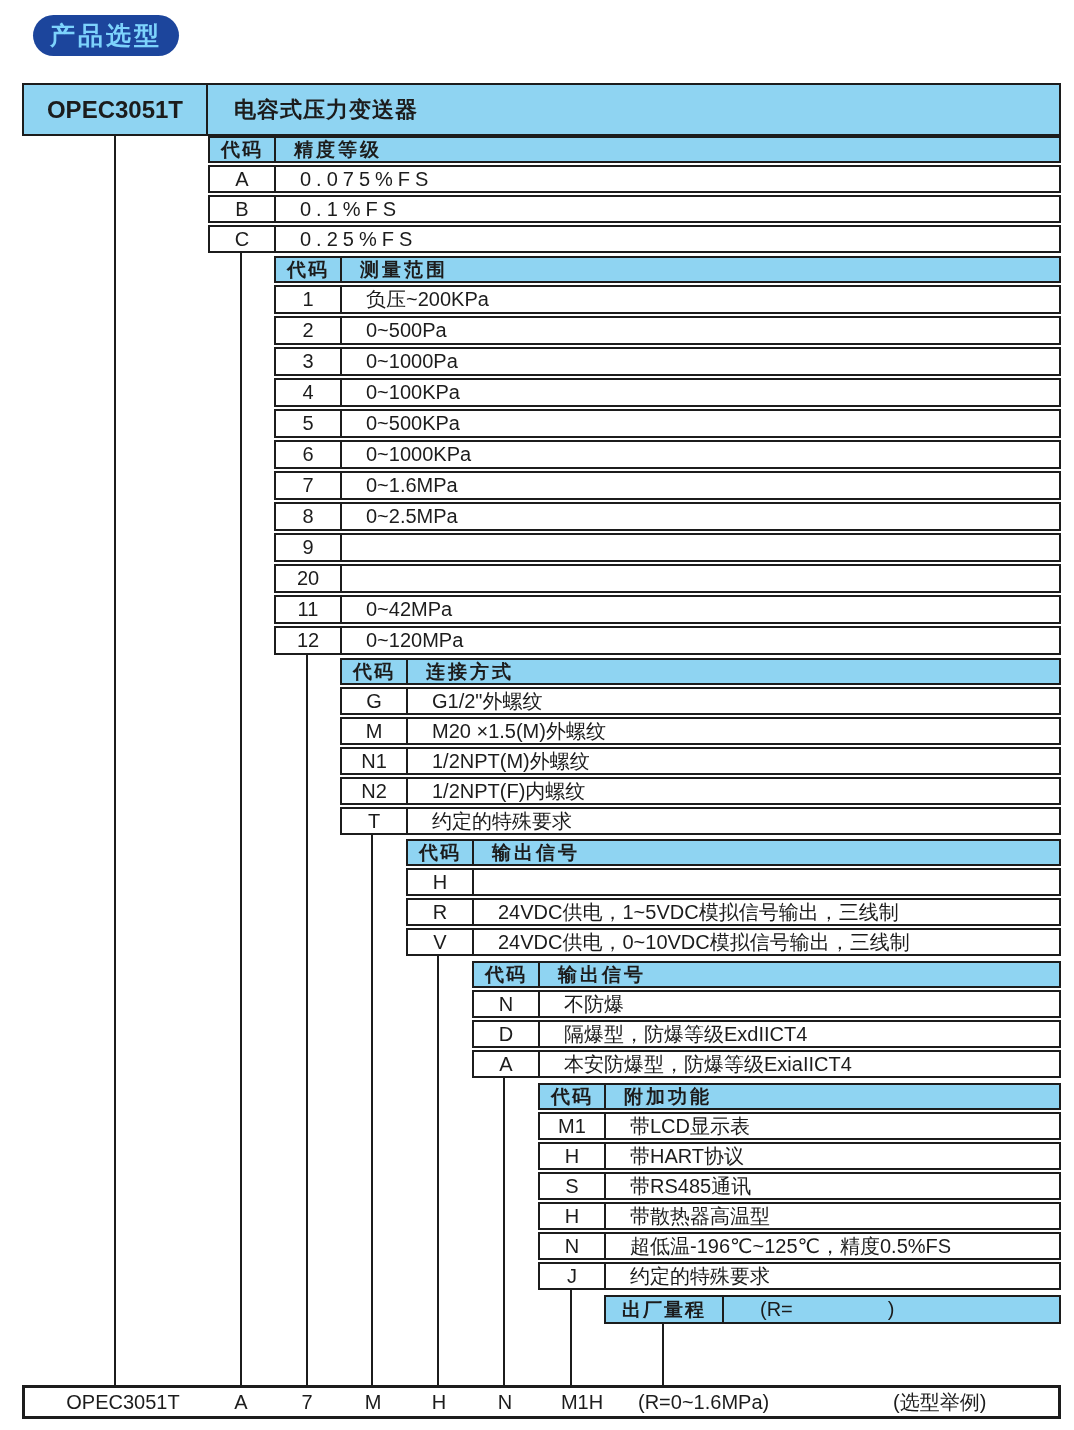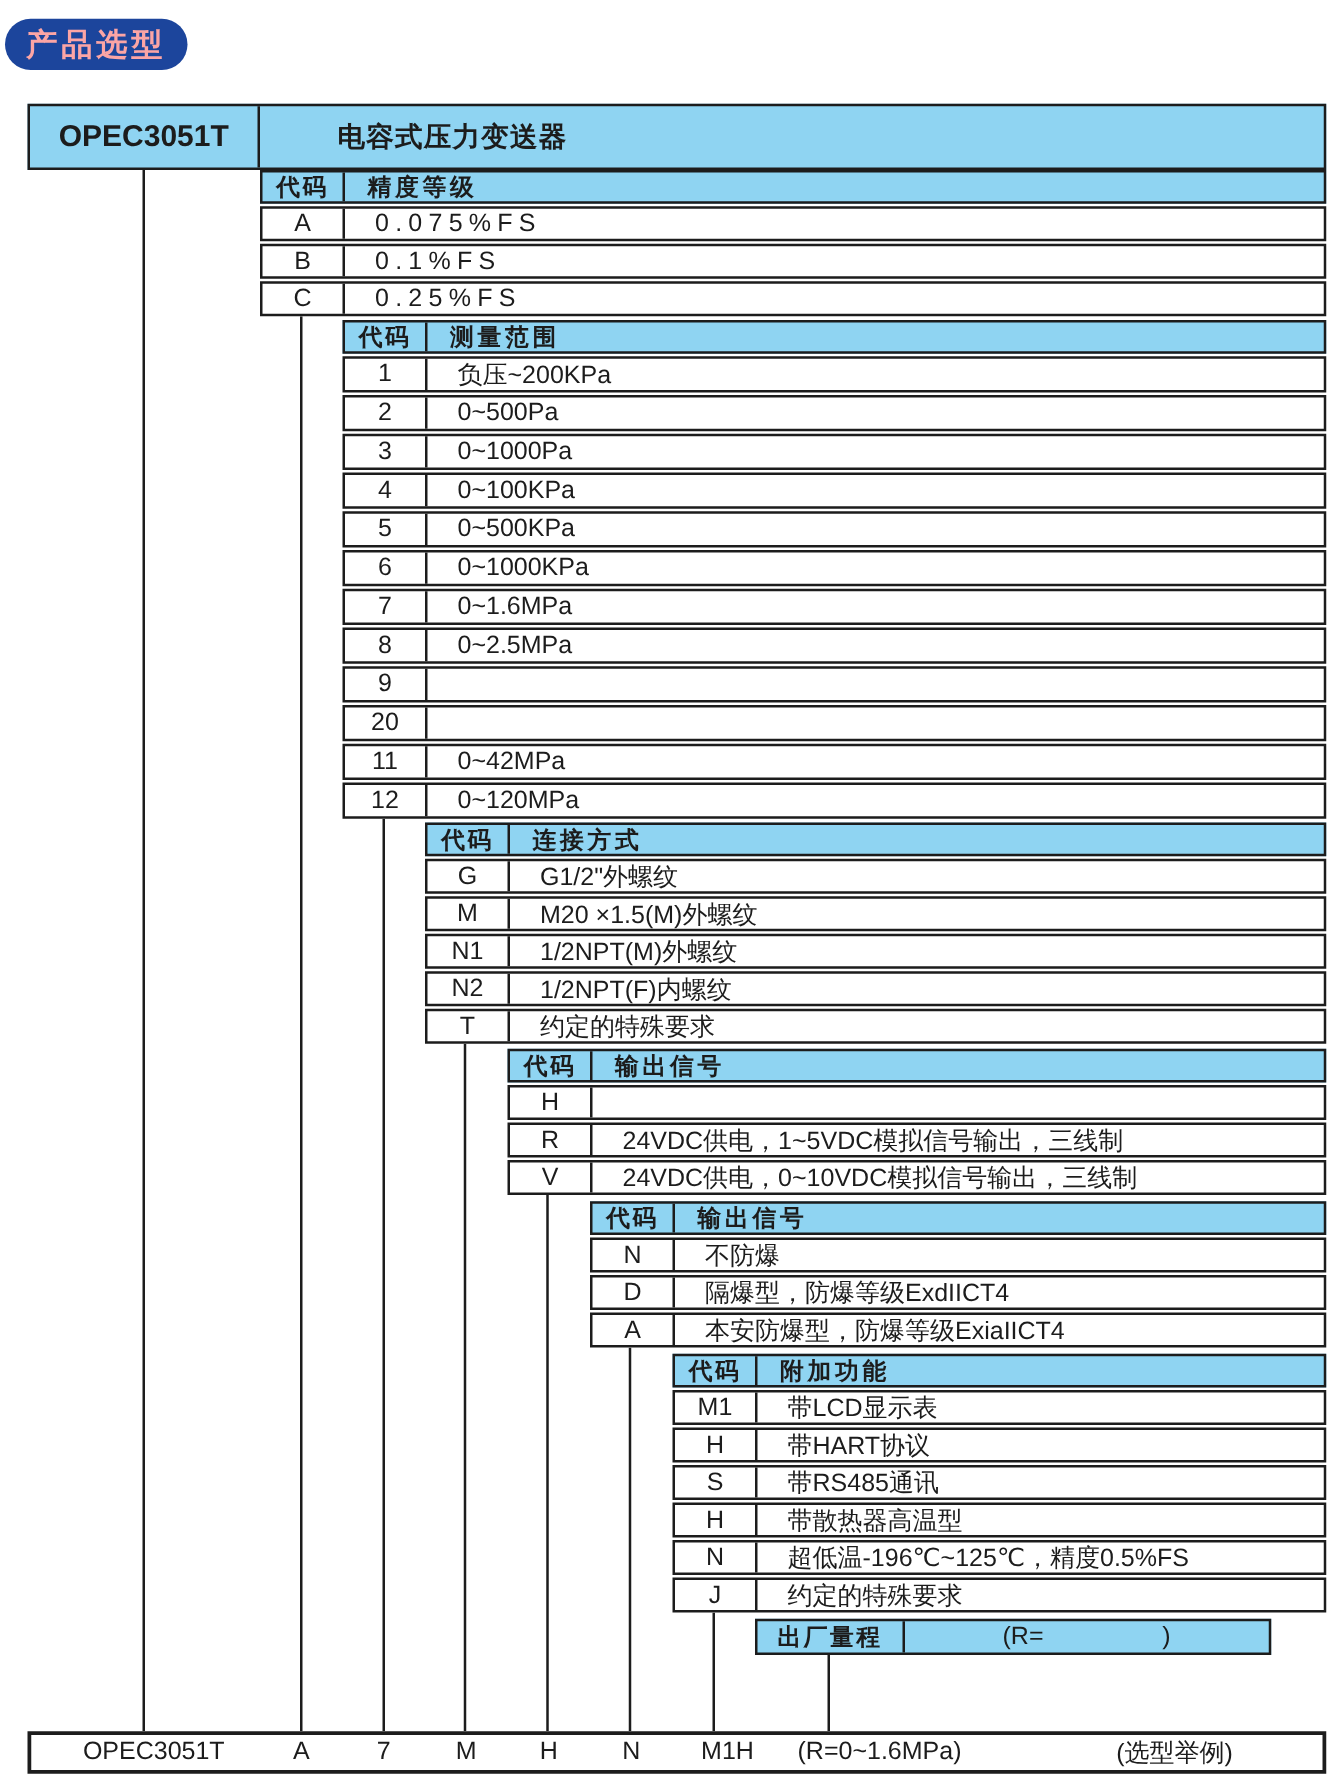--- a/index.html
+++ b/index.html
@@ -4,47 +4,47 @@
 <style>
   :root{
     --blue:#8fd4f2;
     --badge:#1c459c;
     --line:#1c1c1c;
   }
   html,body{margin:0;padding:0;background:#ffffff;}
   body{font-family:"Liberation Sans","DejaVu Sans",sans-serif;color:#1c1c1c;}
   .canvas{position:relative;width:1074px;height:1430px;background:#fff;overflow:hidden;}
 
-  .badge{position:absolute;left:4px;top:15px;width:146px;height:41px;background:var(--badge);
-    border-radius:21px;color:#fca5a5;font-weight:bold;font-size:25px;letter-spacing:3px;
+  .badge{position:absolute;left:33px;top:15px;width:146px;height:41px;background:var(--badge);
+    border-radius:21px;color:#7dd3fc;font-weight:bold;font-size:25px;letter-spacing:3px;
     display:flex;align-items:center;justify-content:center;}
 
   .main-header{position:absolute;left:22px;top:83px;width:1039px;height:53px;display:flex;
     background:var(--blue);border:2px solid var(--line);box-sizing:border-box;}
   .mh-model{flex:0 0 182px;border-right:2px solid var(--line);display:flex;align-items:center;
     justify-content:center;font-weight:bold;font-size:24px;}
-  .mh-name{flex:1;display:flex;align-items:center;padding-left:26px;font-weight:bold;font-size:22px;letter-spacing:1px;margin-left:36px;}
+  .mh-name{flex:1;display:flex;align-items:center;padding-left:26px;font-weight:bold;font-size:22px;letter-spacing:1px;}
 
   .section{position:absolute;}
   .srow{display:flex;height:28px;border:2px solid var(--line);background:#fff;
     box-sizing:border-box;margin-bottom:2px;}
   #s2 .srow{height:29px;}
   .srow.header{background:var(--blue);font-weight:bold;height:27px;}
   #s2 .srow.header{height:27px;}
   .code{flex:0 0 64px;border-right:2px solid var(--line);display:flex;align-items:center;
     justify-content:center;font-size:20px;}
   .val{flex:1;display:flex;align-items:center;padding-left:24px;font-size:20px;white-space:nowrap;text-align:center;}
   .header .code{font-size:19px;letter-spacing:2px;}
   .header .val{font-size:19px;letter-spacing:3px;padding-left:18px;}
   .spaced{letter-spacing:5px;}
 
   .vline{position:absolute;width:2px;background:var(--line);}
 
-  .fr-row{position:absolute;left:604px;top:1295px;width:413px;height:29px;display:flex;
-    background:var(--blue);border:2px solid var(--line);box-sizing:border-box;gap:42px;}
+  .fr-row{position:absolute;left:604px;top:1295px;width:457px;height:29px;display:flex;
+    background:var(--blue);border:2px solid var(--line);box-sizing:border-box;}
   .fr-label{flex:0 0 116px;border-right:2px solid var(--line);display:flex;align-items:center;
     justify-content:center;font-weight:bold;font-size:19px;letter-spacing:2px;}
   .fr-value{flex:1;display:flex;align-items:center;padding-left:36px;font-size:20px;}
   .fr-spacer{display:inline-block;width:95px;}
 
   .bottom-row{position:absolute;left:22px;top:1385px;width:1039px;height:34px;
     border:3px solid var(--line);box-sizing:border-box;background:#fff;}
   .bi{position:absolute;top:50%;transform:translate(-50%,-50%);font-size:20px;white-space:nowrap;}
   .bi.anchor-left{transform:translateY(-50%);}
 </style>

